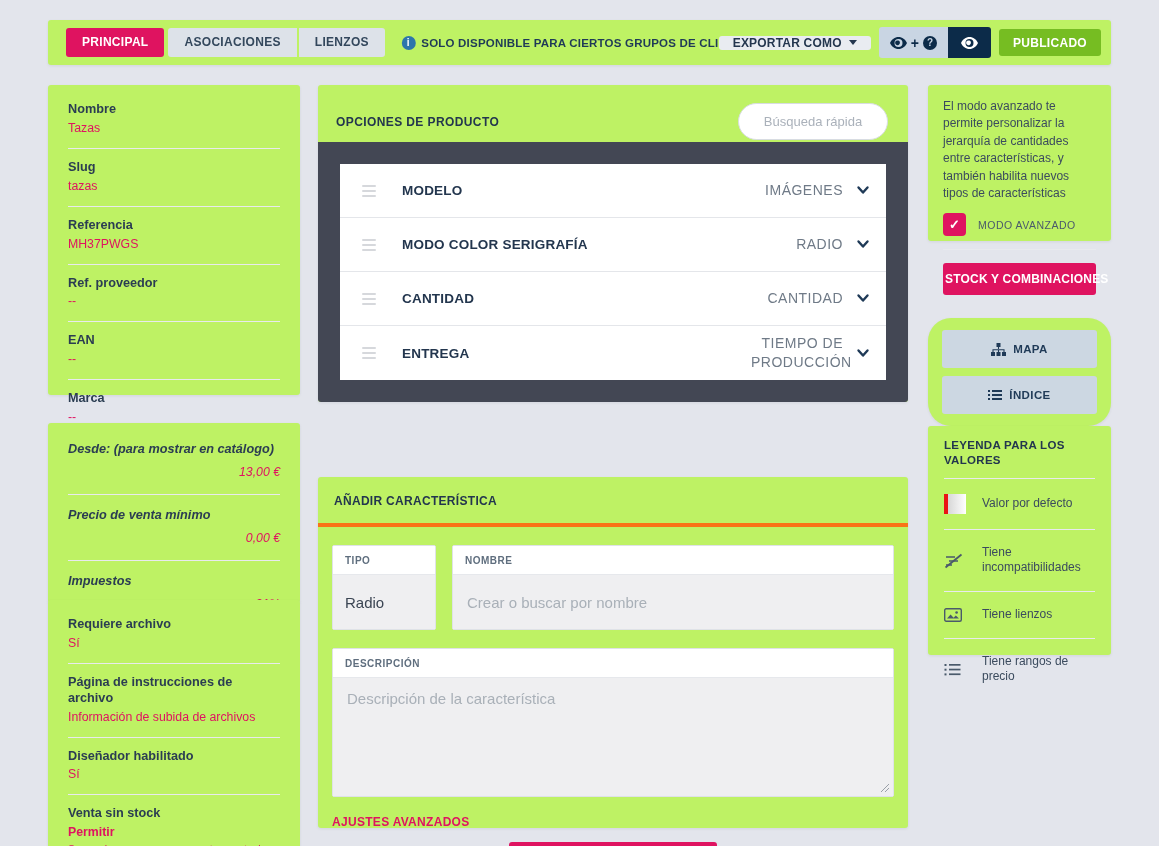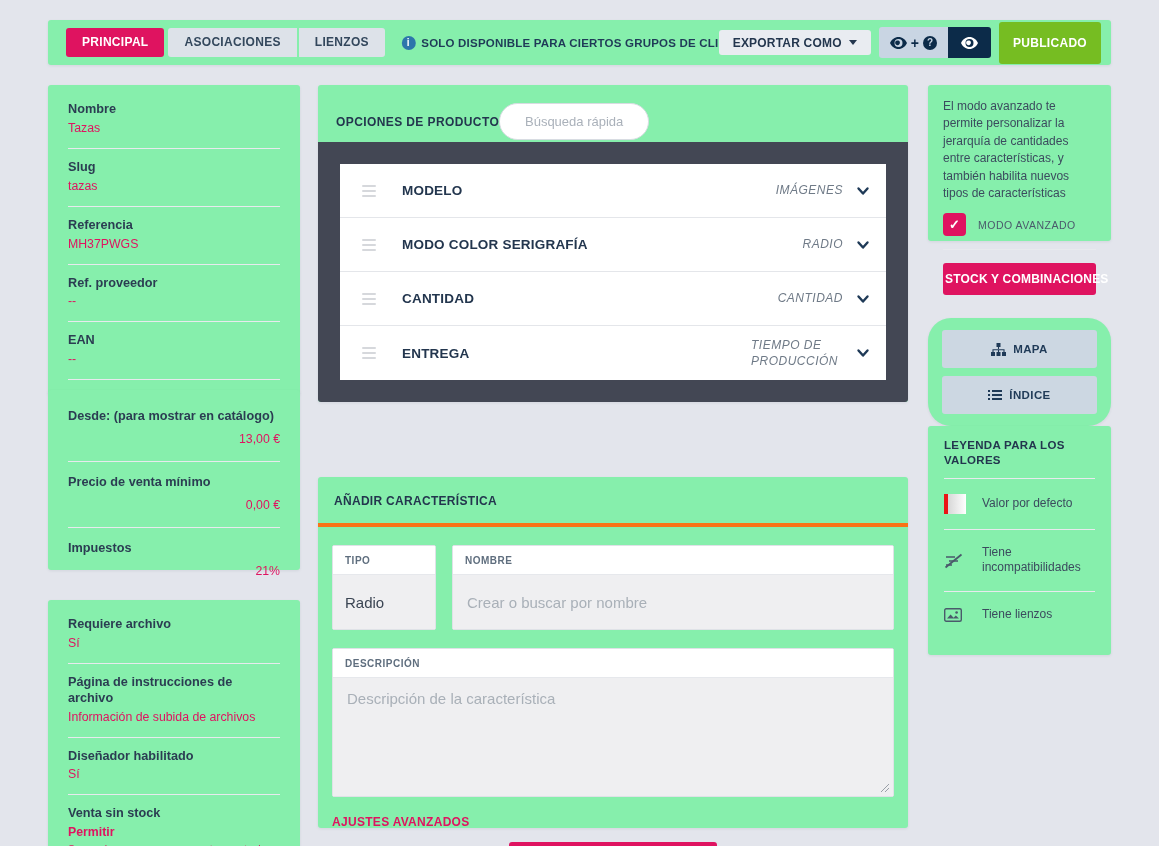--- a/index.html
+++ b/index.html
@@ -6,21 +6,21 @@
   html,body { width:1159px; height:846px; }
   body {
     font-family:"Liberation Sans", sans-serif;
     background:#e3e5ec;
     position:relative;
     overflow:hidden;
     color:#2b3d52;
   }
   .card {
     position:absolute;
-    background:#86efac;
+    background:#bef264;
     border-radius:3px;
     box-shadow:0 1px 3px rgba(30,40,60,0.08);
   }
 
   
   .topbar {
     left:48px; top:20px; width:1063px; height:45px;
     display:flex; align-items:center; padding:0 10px;
   }
   .tabs { display:flex; align-items:center; margin-left:8px; }
@@ -41,21 +41,21 @@
   .info-circle {
     width:14px; height:14px; border-radius:50%; background:#2d76ab;
     color:#fff; font-size:10px; font-weight:bold; line-height:14px; text-align:center;
     flex:0 0 auto;
   }
   .topbar-actions {
     position:absolute; right:10px; display:flex; align-items:center; gap:8px;
   }
   .btn { border:none; cursor:pointer; font-family:inherit; }
   .btn-export {
-    height:25px; padding:0 14px; background:#e9ecf1; border-radius:3px;
+    height:14px; padding:0 14px; background:#e9ecf1; border-radius:3px;
     font-size:12px; font-weight:bold; color:#23364e; letter-spacing:.2px;
     display:flex; align-items:center; gap:7px;
   }
   .caret-down {
     width:0; height:0; border-left:4px solid transparent; border-right:4px solid transparent;
     border-top:5px solid #23364e;
   }
   .view-group { display:flex; }
   .btn-view-light {
     height:31px; padding:0 11px; background:#c9d5e3; border-radius:3px 0 0 3px;
@@ -64,42 +64,42 @@
   }
   .btn-view-dark {
     height:31px; padding:0 13px; background:#0c2b49; border-radius:0 3px 3px 0;
     display:flex; align-items:center;
   }
   .q-circle {
     width:14px; height:14px; border-radius:50%; background:#0c2b49;
     color:#c9d5e3; font-size:10px; font-weight:bold; line-height:14px; text-align:center;
   }
   .btn-publish {
-    height:42px; padding:0 14px; background:#76bd22; border-radius:3px;
+    height:27px; padding:0 14px; background:#76bd22; border-radius:3px;
     color:#fff; font-size:12px; font-weight:bold; letter-spacing:.3px;
   }
 
   
   .col-left-card { left:48px; width:252px; padding:6px 20px; }
   .lrow { padding:11px 0; border-bottom:1px solid #e8eaee; }
   .lrow:last-child { border-bottom:none; }
   .lrow .lbl { font-size:12.7px; font-weight:bold; color:#2b3d52; line-height:1.25; }
   .lrow .val { font-size:12.3px; color:#df1360; margin-top:3px; line-height:1.3; }
   .lrow .val.right { text-align:right; margin-top:7px; }
   .lrow .val.bold { font-weight:bold; }
   .lrow .note { font-size:10.5px; color:#df1360; margin-top:2px; }
   .card-info  { top:85px;  height:310px; }
-  .card-price { top:390px; height:180px; }
+  .card-price { top:423px; height:180px;font-style:italic; }
   .card-sett  { top:600px; height:270px; }
   .card-price .lrow { padding:13px 0; }
 
   
   .card-options { left:318px; top:85px; width:590px; overflow:hidden; }
   .options-header {
-    height:57px; display:flex; align-items:center; 
+    height:57px; display:flex; align-items:center; justify-content:space-between;
     padding:16px 20px 0 18px;
   }
   .options-title { font-size:12px; font-weight:bold; letter-spacing:.4px; color:#23364e; }
   .search-pill {
     width:150px; height:37px; border:1px solid #d8dce2; border-radius:19px;
     font-family:inherit; font-size:13px; color:#3b4b5e; text-align:center; outline:none;
     background:#fff;
   }
   .search-pill::placeholder { color:#aab1ba; }
   .dark-panel { background:#434754; padding:22px; }
@@ -108,22 +108,22 @@
     padding:0 16px 0 22px; border-bottom:1px solid #e4e6ea; cursor:pointer;
   }
   .option-row:last-child { border-bottom:none; }
   .drag-handle { width:14px; display:flex; flex-direction:column; gap:3px; cursor:grab; }
   .drag-handle i { display:block; height:2px; background:#d6d8dc; border-radius:1px; }
   .option-name {
     margin-left:26px; font-size:13.5px; font-weight:bold; color:#23364e; letter-spacing:.2px;text-align:right;
   }
   .option-right { margin-left:auto; display:flex; align-items:center; gap:13px; }
   .option-type {
-    font-size:12px; color:#6f7a87; letter-spacing:.5px; 
-    max-width:92px; line-height:1.35; text-transform:uppercase;font-style:italic;
+    font-size:14px; color:#6f7a87; letter-spacing:.5px; text-align:right;
+    max-width:92px; line-height:1.35; text-transform:uppercase;
   }
   .chev { width:14px; height:14px; flex:0 0 auto; }
 
   .card-addfeat { left:318px; top:477px; width:590px; height:351px; }
   .addfeat-header {
     padding:17px 16px 15px; font-size:12px; font-weight:bold; letter-spacing:.3px;
     color:#23364e; border-bottom:4px solid #f97316;
   }
   .addfeat-body { padding:18px 14px 0; }
   .fields-row { display:flex; gap:16px; }
@@ -451,13 +451,26 @@
     <span class="legend-icon">
       <svg width="18" height="14" viewBox="0 0 18 14">
         <rect x="0.7" y="0.7" width="16.6" height="12.6" rx="1.5" fill="none" stroke="#4a5a6b" stroke-width="1.4"></rect>
         <path d="M3 10.5l3.6-4 3 3.2 2.2-2.2 3.2 3z" fill="#4a5a6b"></path>
         <circle cx="12.6" cy="4.5" r="1.3" fill="#4a5a6b"></circle>
       </svg>
     </span>
     <span class="legend-label">Tiene lienzos</span>
   </div>
 
+  <div class="legend-item">
+    <span class="legend-icon">
+      <svg width="17" height="15" viewBox="0 0 17 15">
+        <rect x="0.5" y="2" width="2" height="2" fill="#4a5a6b"></rect>
+          <rect x="5" y="2" width="11.5" height="1.7" fill="#4a5a6b"></rect>
+        <rect x="0.5" y="6.7" width="2" height="2" fill="#4a5a6b"></rect>
+          <rect x="5" y="6.7" width="11.5" height="1.7" fill="#4a5a6b"></rect>
+        <rect x="0.5" y="11.4" width="2" height="2" fill="#4a5a6b"></rect>
+          <rect x="5" y="11.4" width="11.5" height="1.7" fill="#4a5a6b"></rect>
+      </svg>
+    </span>
+    <span class="legend-label">Tiene rangos de precio</span>
+  </div>
 </div>
 
 </body></html>

